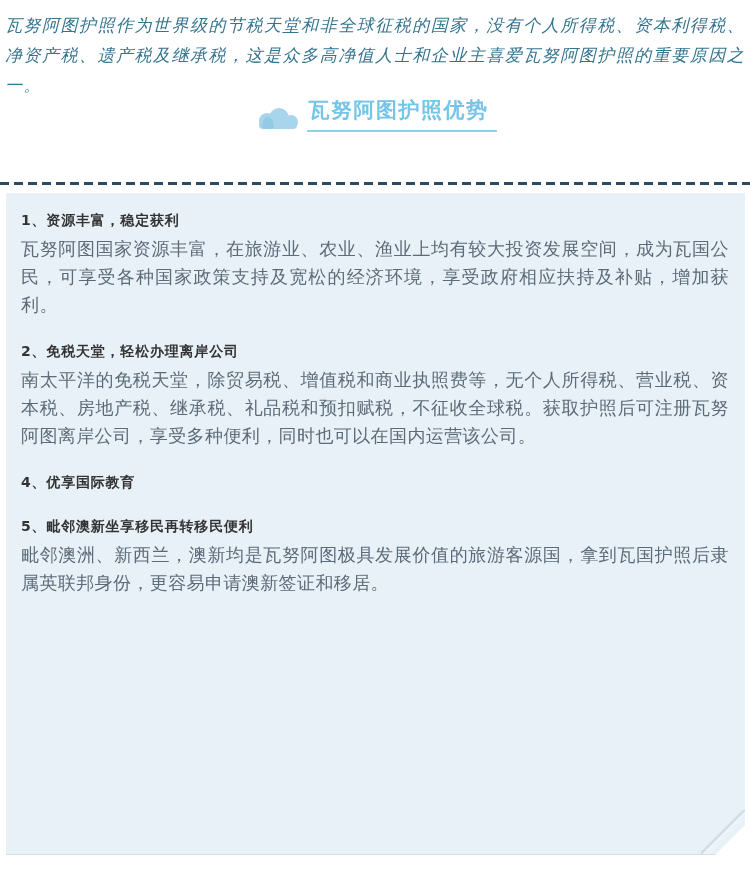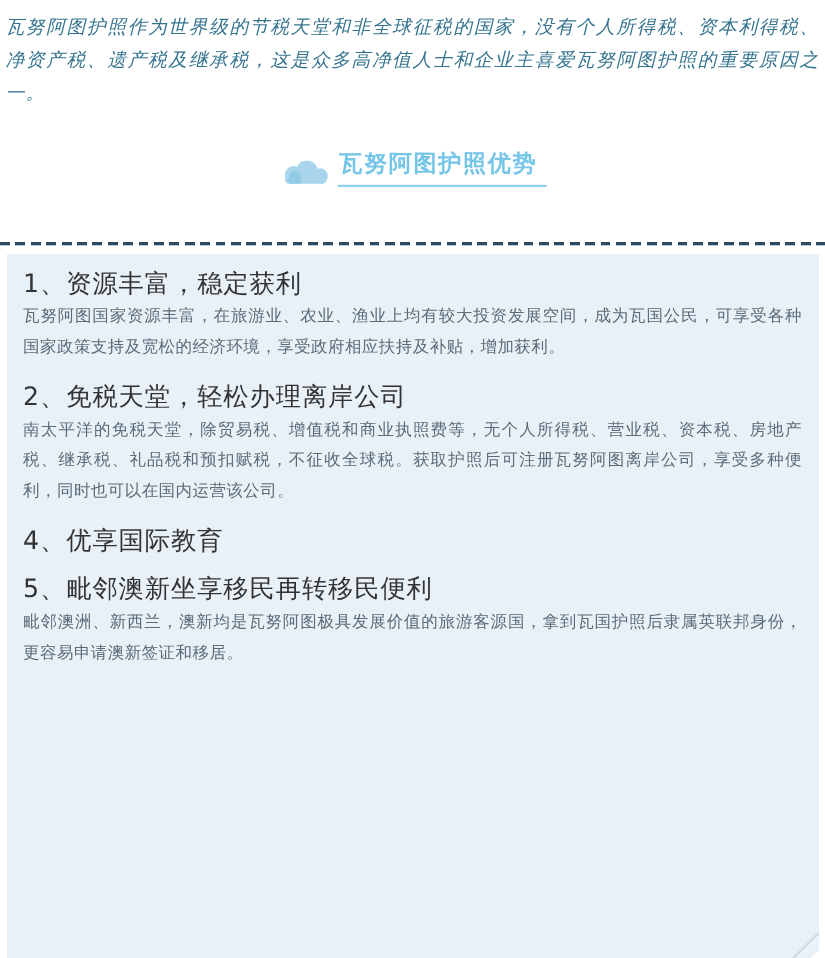--- a/index.html
+++ b/index.html
@@ -14,21 +14,20 @@
   .intro {
     padding: 10px 5px 0 5px;
     font-size: 17px;
     line-height: 30px;
     letter-spacing: 1.2px;
     color: #35748f;
     text-align: justify;
     font-style: italic;
   }
   .heading-row {
-    margin-top: 38px;
     height: 32px;
     display: flex;
     justify-content: center;
     align-items: flex-end;
   }
   .cloud-wrap {
     margin-right: 6px;
     margin-bottom: 1px;
     line-height: 0;
   }
@@ -63,29 +62,29 @@
     bottom: 0;
     width: 44px;
     height: 44px;
     background: linear-gradient(135deg, transparent 46%, #c9d7e1 50%, #eef5fa 52%, transparent 62%);
     pointer-events: none;
   }
   .benefit-section { margin-top: 20px; }
   .benefit-section:first-child { margin-top: 0; }
   .section-title {
     margin: 0;
-    font-size: 23px;
+    font-size: 14px;
     line-height: 24px;
-    font-weight: 400;
+    font-weight: 700;
     letter-spacing: 0.8px;
     color: #333333;
   }
   .section-body {
     margin: 3px 0 0 0;
-    font-size: 15px;
+    font-size: 18px;
     line-height: 28px;
     letter-spacing: 0.4px;
     color: #5c6b78;
     text-align: justify;
   }
 </style>
 </head>
 <body>
 
 <div class="intro">瓦努阿图护照作为世界级的节税天堂和非全球征税的国家，没有个人所得税、资本利得税、净资产税、遗产税及继承税，这是众多高净值人士和企业主喜爱瓦努阿图护照的重要原因之一。</div>

